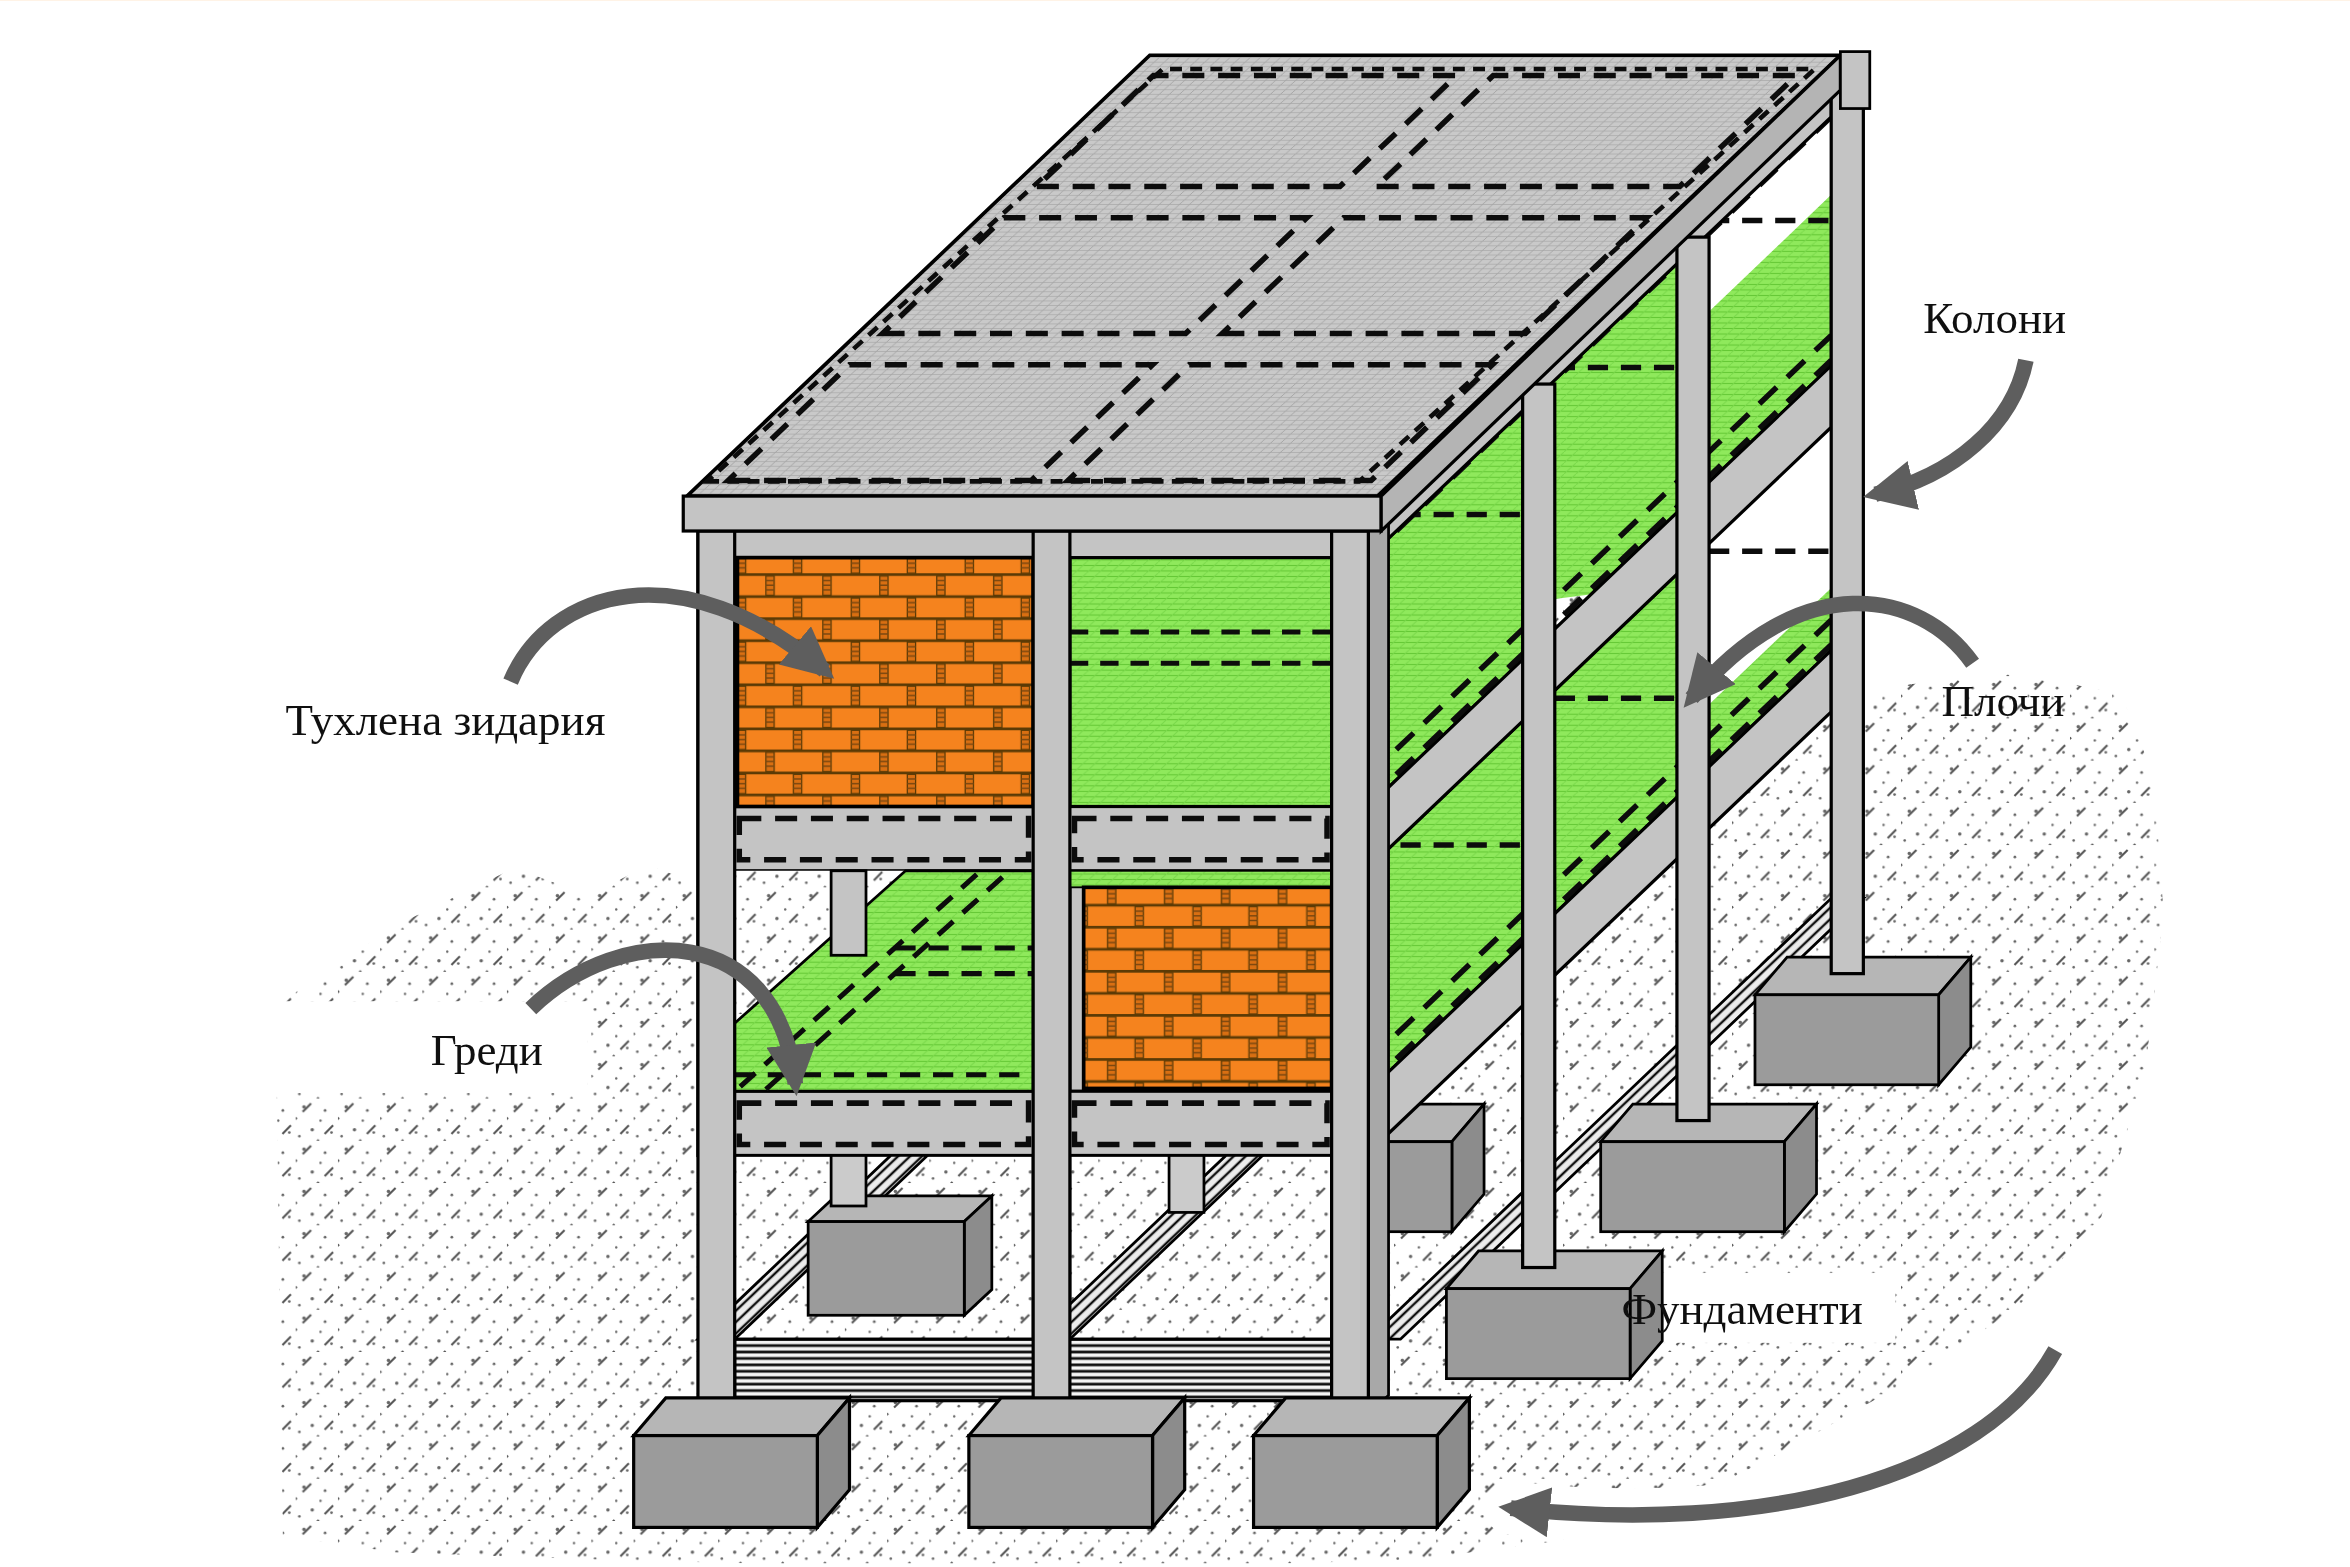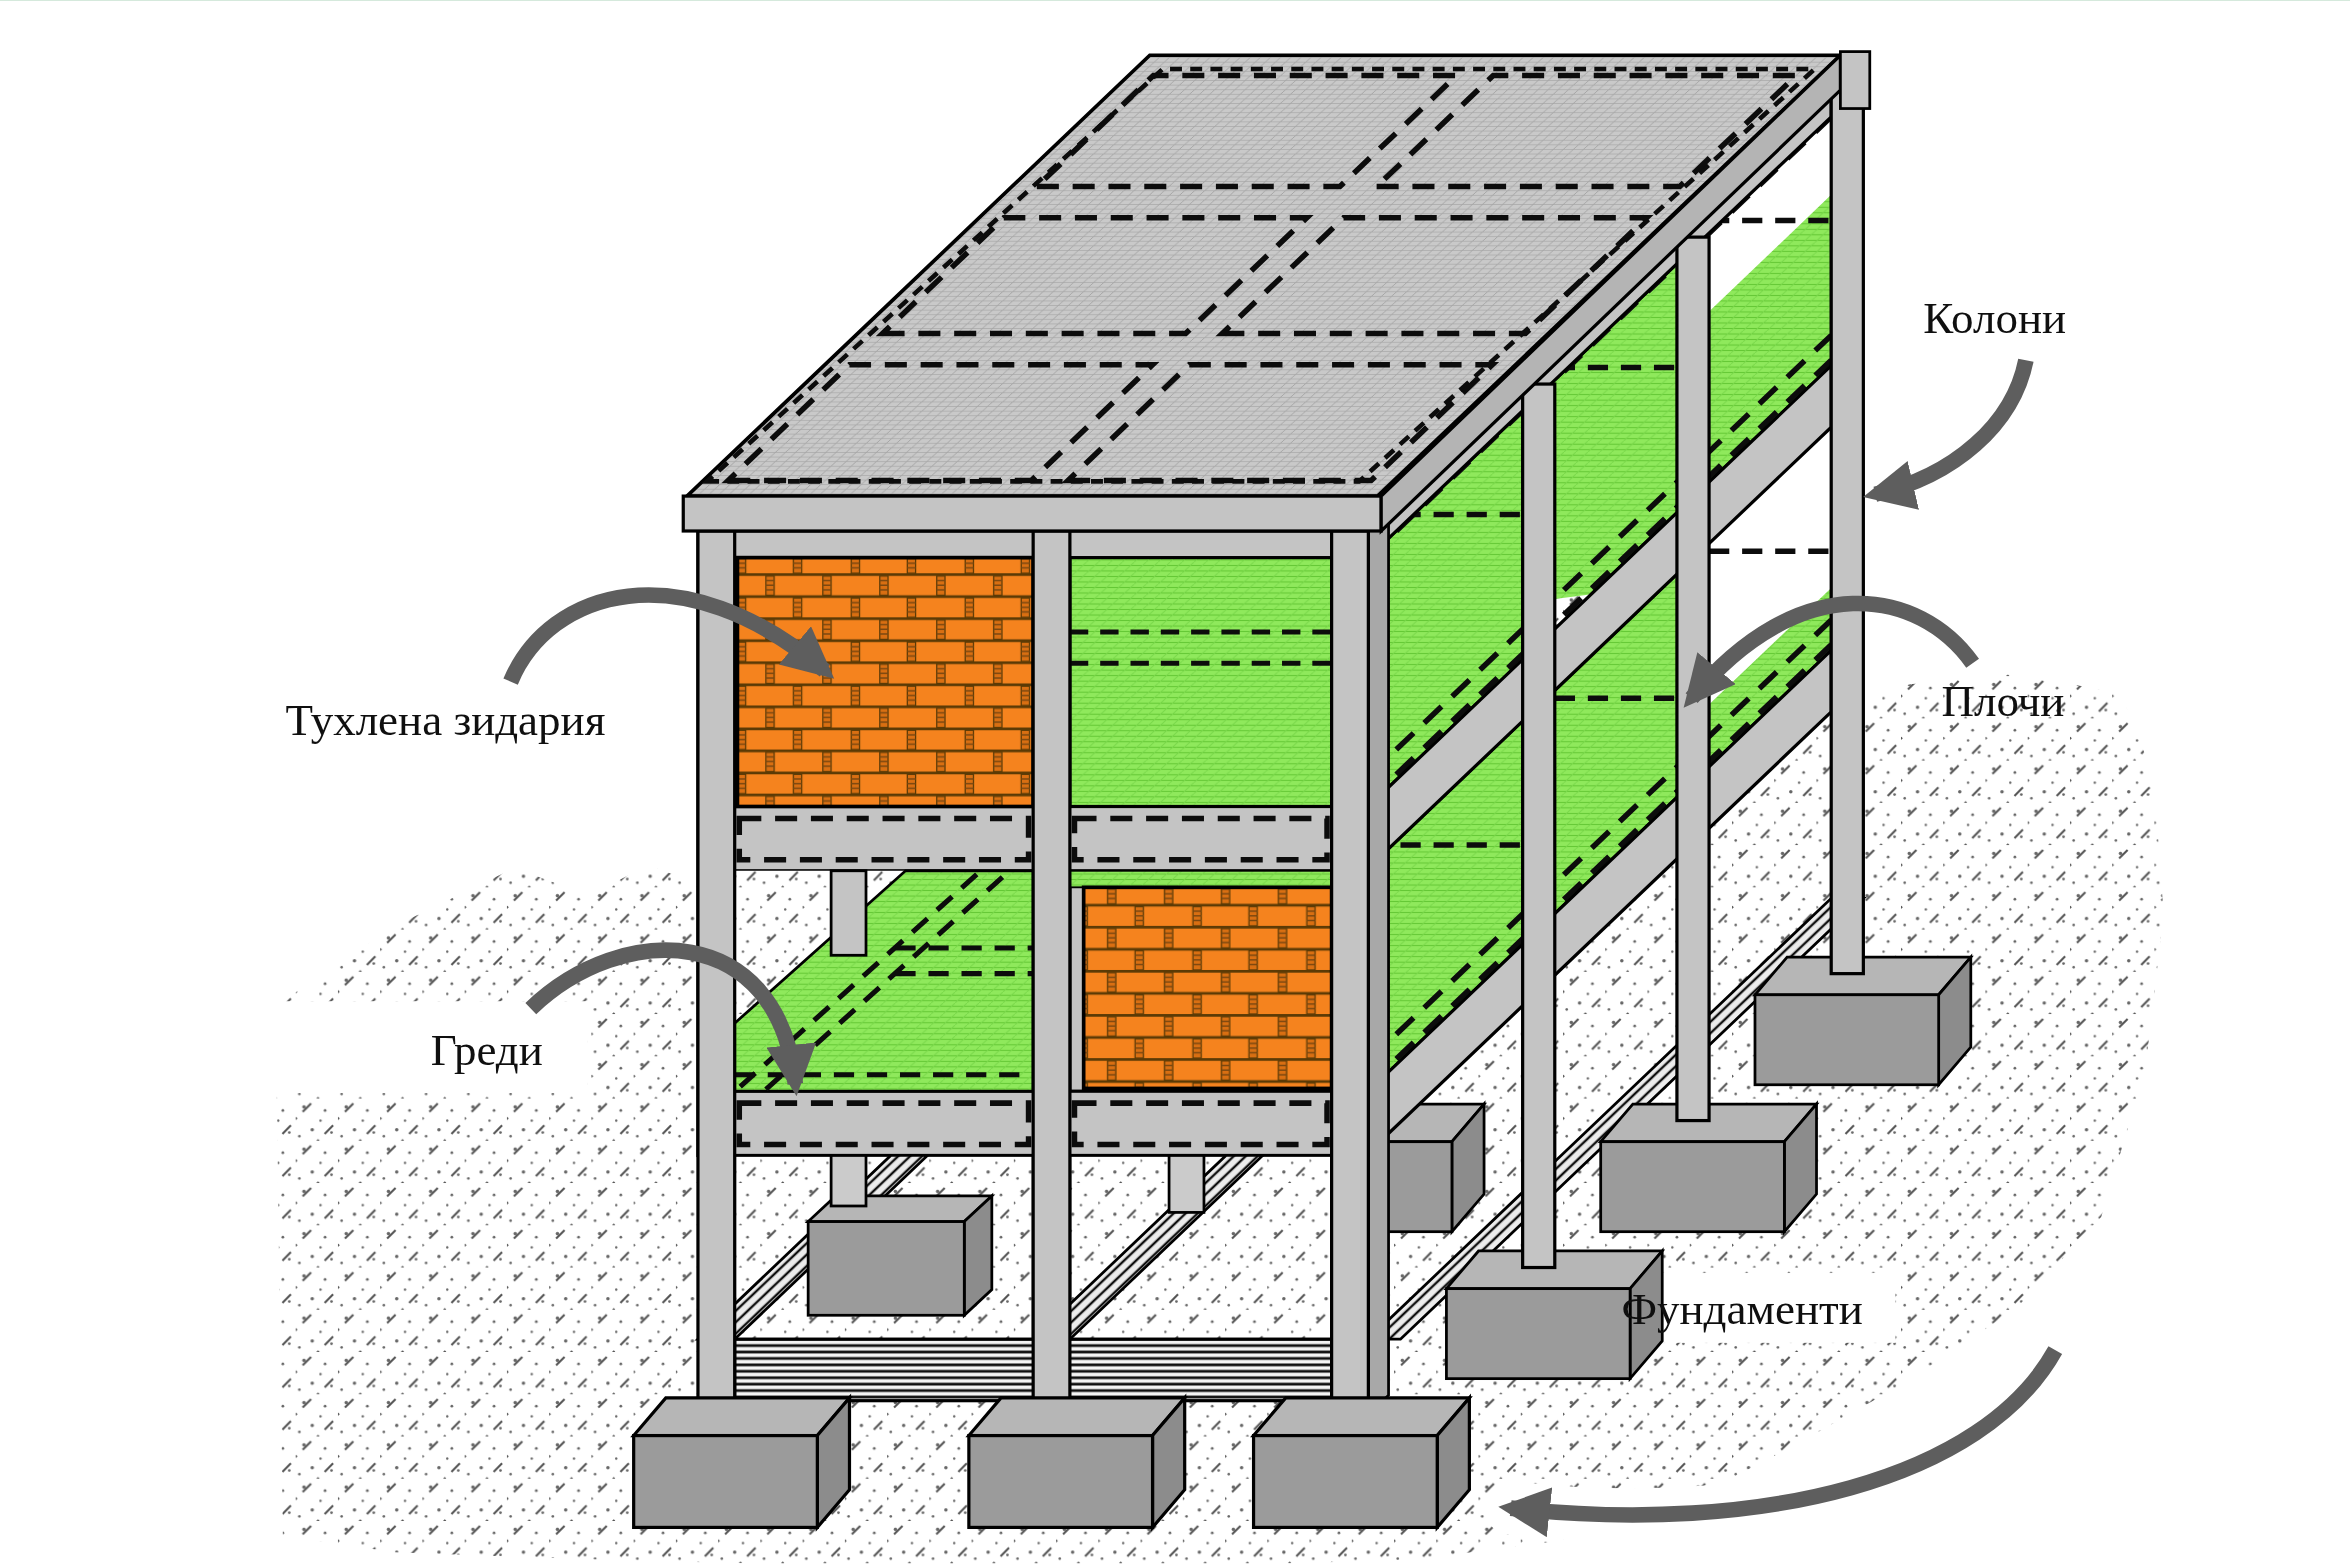--- a/index.html
+++ b/index.html
@@ -1,17 +1,17 @@
 <!DOCTYPE html>
 <html style="--brick-orange: #F5831E; --slab-green: #8FE95C; --concrete-gray: #C4C4C4; --roof-gray: #C9C9C9; --foundation-gray: #9B9B9B; --arrow-gray: #5E5E5E; --outline-black: #000000; --ground-hatch-line: #555555;font-size:14.7px"><head>
 <meta charset="utf-8">
 <style>
   html,body{margin:0;padding:0;background:#fff;}
   body{font-family:"Liberation Serif", serif;}
-  .stage{width:2351px;height:1568px;position:relative;background:#15803d;overflow:hidden;}
+  .stage{width:2351px;height:1568px;position:relative;background:#fdba74;overflow:hidden;}
   svg{display:block;}
   .diagram-label{
     font-family:"Liberation Serif", serif;
     font-size:49px;
     fill:#0f0f0f;
     text-anchor:middle;
   }
   .arrow{stroke:var(--arrow-gray,#5E5E5E);stroke-width:17;fill:none;}
   .arrow-halo{stroke:#ffffff;stroke-width:58;fill:none;stroke-linecap:round;}
   .outline{stroke:var(--outline-black,#000);}

